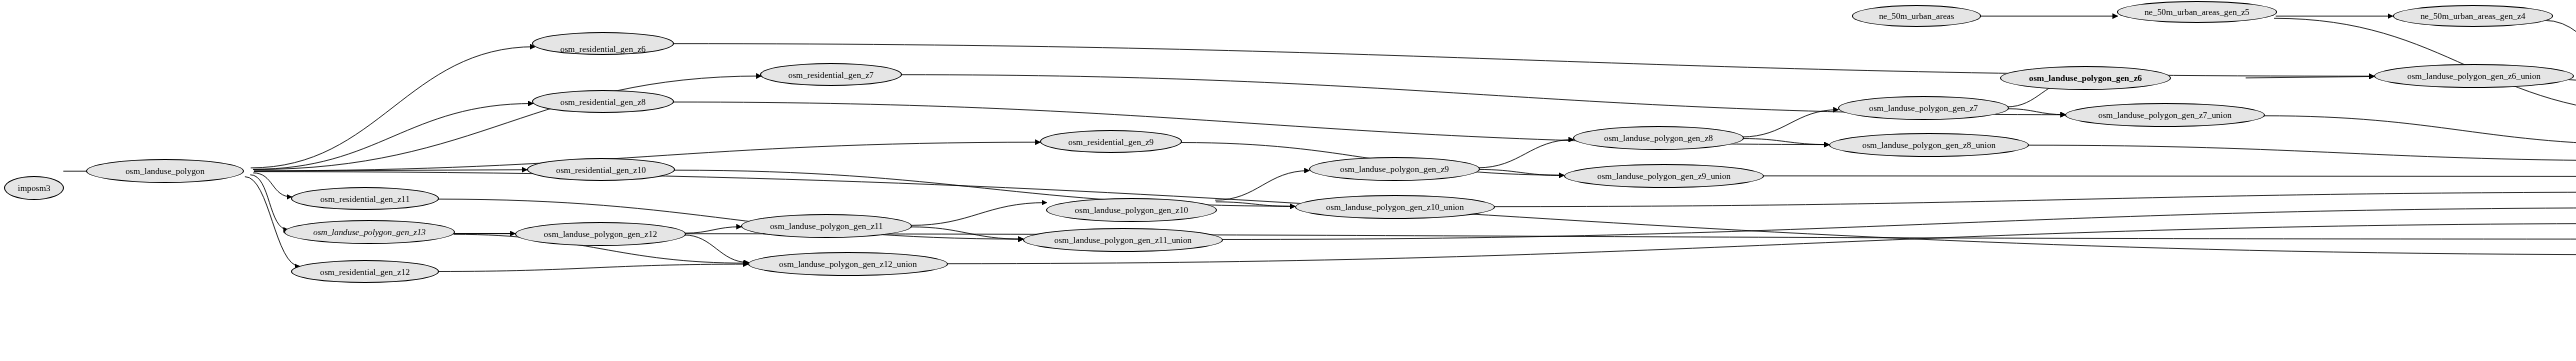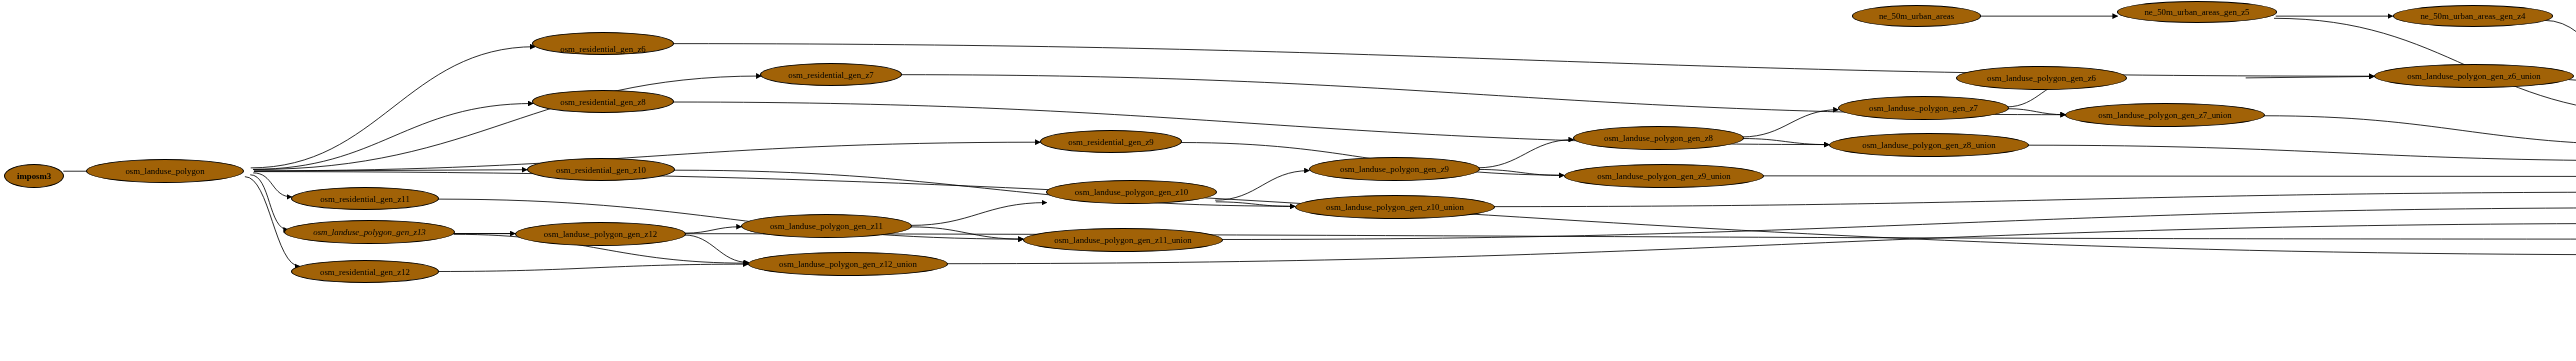--- a/index.html
+++ b/index.html
@@ -23,21 +23,21 @@
     height: 362px;
   }
   .node {
     position: absolute;
     display: flex;
     align-items: center;
     justify-content: center;
     box-sizing: border-box;
     border: 0.7px solid #000000;
     border-radius: 50%;
-    background: #a16207;
+    background: #e5e5e5;
     color: #000000;
     font-family: "Liberation Serif", serif;
     font-size: 8.8px;
     white-space: nowrap;
     z-index: 5;
   }
 </style>
 </head>
 <body>
 
@@ -89,21 +89,21 @@
         <path d="M 4392.772082694163 224.36299493880097 C 4740.27464548179 224.36299493880097, 4817.497437212373 281.4, 5165 281.4" marker-end="url(#arrow)"></path>
         <path d="M 3934.075481873251 281.4877508362578 C 4487.991515030288 281.4877508362578, 4611.0839668429635 311.8, 5165 311.8" marker-end="url(#arrow)"></path>
         <path d="M 3419.1199635537682 341.01395665367124 L 5165 342.2" marker-end="url(#arrow)"></path>
         <path d="M 2897.107331626292 400.739799453067 C 3917.6590323944606 400.739799453067, 4144.448299231832 372.59999999999997, 5165 372.59999999999997" marker-end="url(#arrow)"></path>
         <path d="M 2370.07905786944 464.53224671769794 C 3627.793481828192 464.53224671769794, 3907.285576041248 402.99999999999994, 5165 402.99999999999994" marker-end="url(#arrow)"></path>
         <path d="M 1836.0726468827347 511.4969603131804 C 3334.089955785504 511.4969603131804, 3666.9826910972306 433.4, 5165 433.4" marker-end="url(#arrow)"></path>
         <path d="M 880.679520680665 453.0547159547659 C 2808.6237363743658 453.0547159547659, 3237.055784306299 463.79999999999995, 5165 463.79999999999995" marker-end="url(#arrow)"></path>
       </g>
   </svg>
   <div id="node-layer">
-      <div class="node" style="left: 4.1px; top: 164px; width: 60px; height: 24px; font-weight: bold;">
+      <div class="node" style="left: 4.1px; top: 176px; width: 60px; height: 24px;">
         <span>imposm3</span>
       </div>
       <div class="node" style="left: 86px; top: 159px; width: 158px; height: 24px; align-items: center;">
         <span>osm_landuse_polygon</span>
       </div>
       <div class="node" style="left: 532px; top: 32px; width: 142px; height: 23px; align-items: flex-end;">
         <span>osm_residential_gen_z6</span>
       </div>
       <div class="node" style="left: 760px; top: 63px; width: 142px; height: 23px;">
         <span>osm_residential_gen_z7</span>
@@ -128,21 +128,21 @@
       </div>
       <div class="node" style="left: 515px; top: 222px; width: 171px; height: 24px;">
         <span>osm_landuse_polygon_gen_z12</span>
       </div>
       <div class="node" style="left: 741px; top: 214px; width: 171px; height: 24px;">
         <span>osm_landuse_polygon_gen_z11</span>
       </div>
       <div class="node" style="left: 748px; top: 252px; width: 200px; height: 24px;">
         <span>osm_landuse_polygon_gen_z12_union</span>
       </div>
-      <div class="node" style="left: 1046px; top: 180px; width: 171px; height: 24px; font-family: Liberation Serif, serif;">
+      <div class="node" style="left: 1046px; top: 198px; width: 171px; height: 24px; font-family: Liberation Serif, serif;">
         <span>osm_landuse_polygon_gen_z10</span>
       </div>
       <div class="node" style="left: 1023px; top: 228px; width: 200px; height: 24px; justify-content: center;">
         <span>osm_landuse_polygon_gen_z11_union</span>
       </div>
       <div class="node" style="left: 1309px; top: 157px; width: 171px; height: 24px;">
         <span>osm_landuse_polygon_gen_z9</span>
       </div>
       <div class="node" style="left: 1295px; top: 195px; width: 200px; height: 24px;">
         <span>osm_landuse_polygon_gen_z10_union</span>
@@ -152,21 +152,21 @@
       </div>
       <div class="node" style="left: 1564px; top: 164px; width: 200px; height: 24px; justify-content: center;">
         <span>osm_landuse_polygon_gen_z9_union</span>
       </div>
       <div class="node" style="left: 1838px; top: 96px; width: 171px; height: 24px;">
         <span>osm_landuse_polygon_gen_z7</span>
       </div>
       <div class="node" style="left: 1829px; top: 133px; width: 200px; height: 24px;">
         <span>osm_landuse_polygon_gen_z8_union</span>
       </div>
-      <div class="node" style="left: 1956px; top: 66px; width: 171px; height: 24px;">
+      <div class="node" style="left: 2000px; top: 66px; width: 171px; height: 24px; font-weight: bold;">
         <span>osm_landuse_polygon_gen_z6</span>
       </div>
       <div class="node" style="left: 2065px; top: 103px; width: 200px; height: 24px;">
         <span>osm_landuse_polygon_gen_z7_union</span>
       </div>
       <div class="node" style="left: 2374px; top: 64px; width: 200px; height: 24px;">
         <span>osm_landuse_polygon_gen_z6_union</span>
       </div>
       <div class="node" style="left: 1852px; top: 5.2px; width: 129px; height: 21.6px;">
         <span>ne_50m_urban_areas</span>

